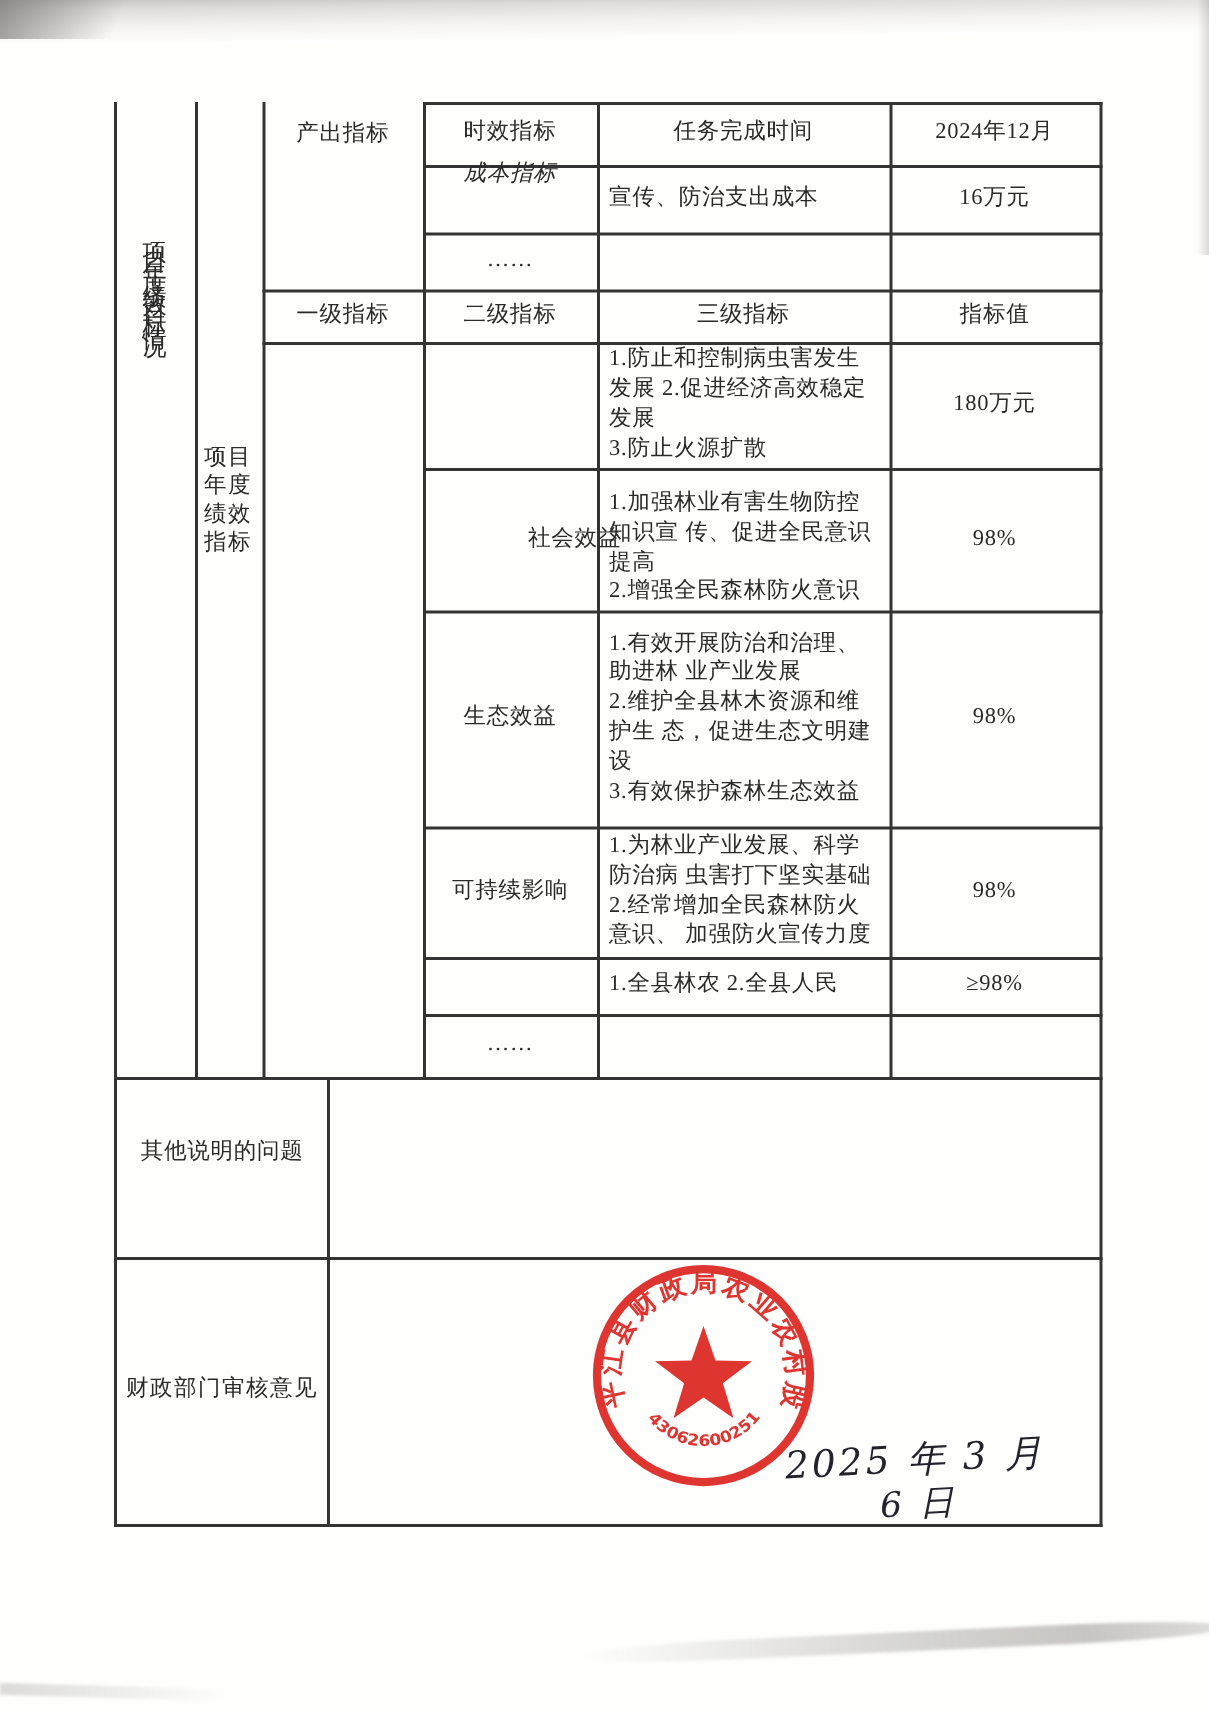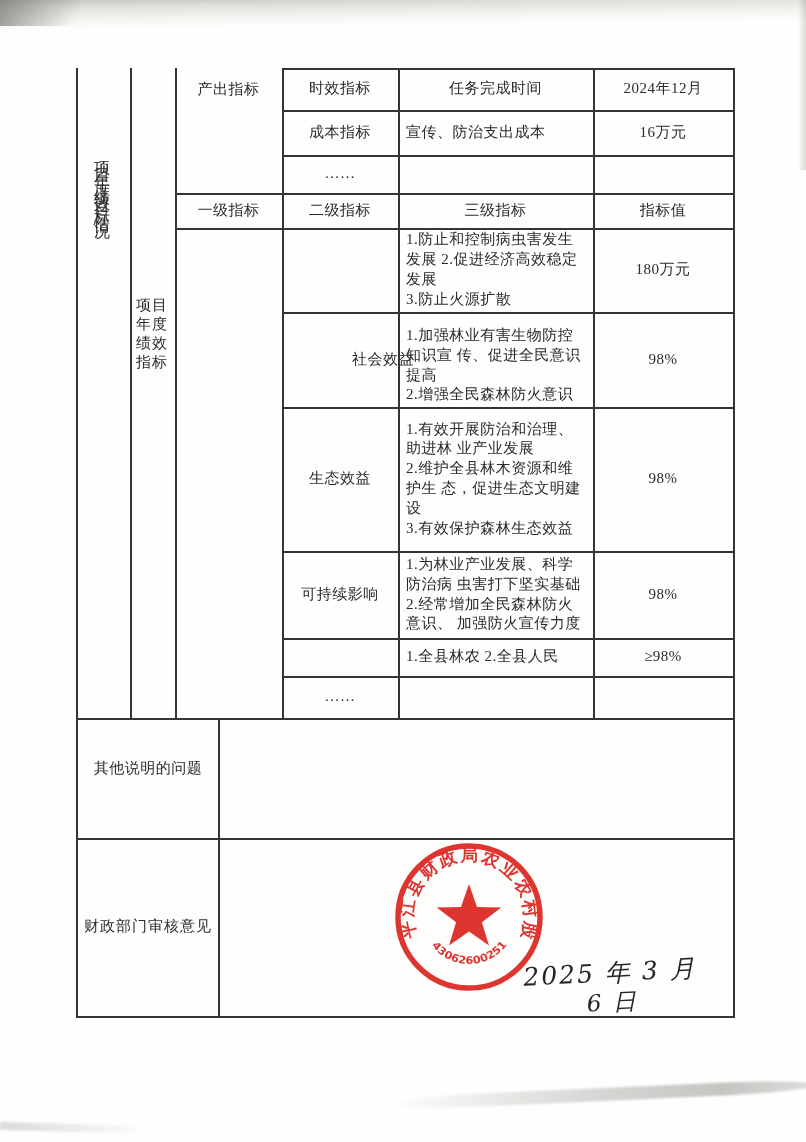--- a/index.html
+++ b/index.html
@@ -103,21 +103,21 @@
   <div class="vtext" style="left:91px;top:148px;">项目年度绩效目标情况</div>
   <div class="wrap2" style="left:136px;top:296px;">项目年度绩效指标</div>
 
   <div class="cell" style="left:177px;top:72px;width:103px;height:35px;">产出指标</div>
   <div class="cell" style="left:177px;top:195px;width:103px;height:31px;">一级指标</div>
 
   <div class="cell" style="left:284px;top:70px;width:112px;height:38px;">时效指标</div>
   <div class="cell" style="left:400px;top:70px;width:191px;height:38px;">任务完成时间</div>
   <div class="cell" style="left:595px;top:70px;width:136px;height:38px;">2024年12月</div>
 
-  <div class="cell" style="left:284px;top:112px;width:112px;height:41px;">成本指标</div>
+  <div class="cell" style="left:284px;top:96px;width:112px;height:41px;font-style:italic;">成本指标</div>
   <div class="cell left" style="left:400px;top:112px;width:191px;height:41px;">宣传、防治支出成本</div>
   <div class="cell" style="left:595px;top:112px;width:136px;height:41px;">16万元</div>
 
   <div class="cell" style="left:284px;top:157px;width:112px;height:34px;">……</div>
 
   <div class="cell" style="left:284px;top:195px;width:112px;height:31px;">二级指标</div>
   <div class="cell" style="left:400px;top:195px;width:191px;height:31px;">三级指标</div>
   <div class="cell" style="left:595px;top:195px;width:136px;height:31px;">指标值</div>
 
   <div class="cell left pre" style="left:400px;top:230px;width:191px;height:80px;">1.防止和控制病虫害发生

